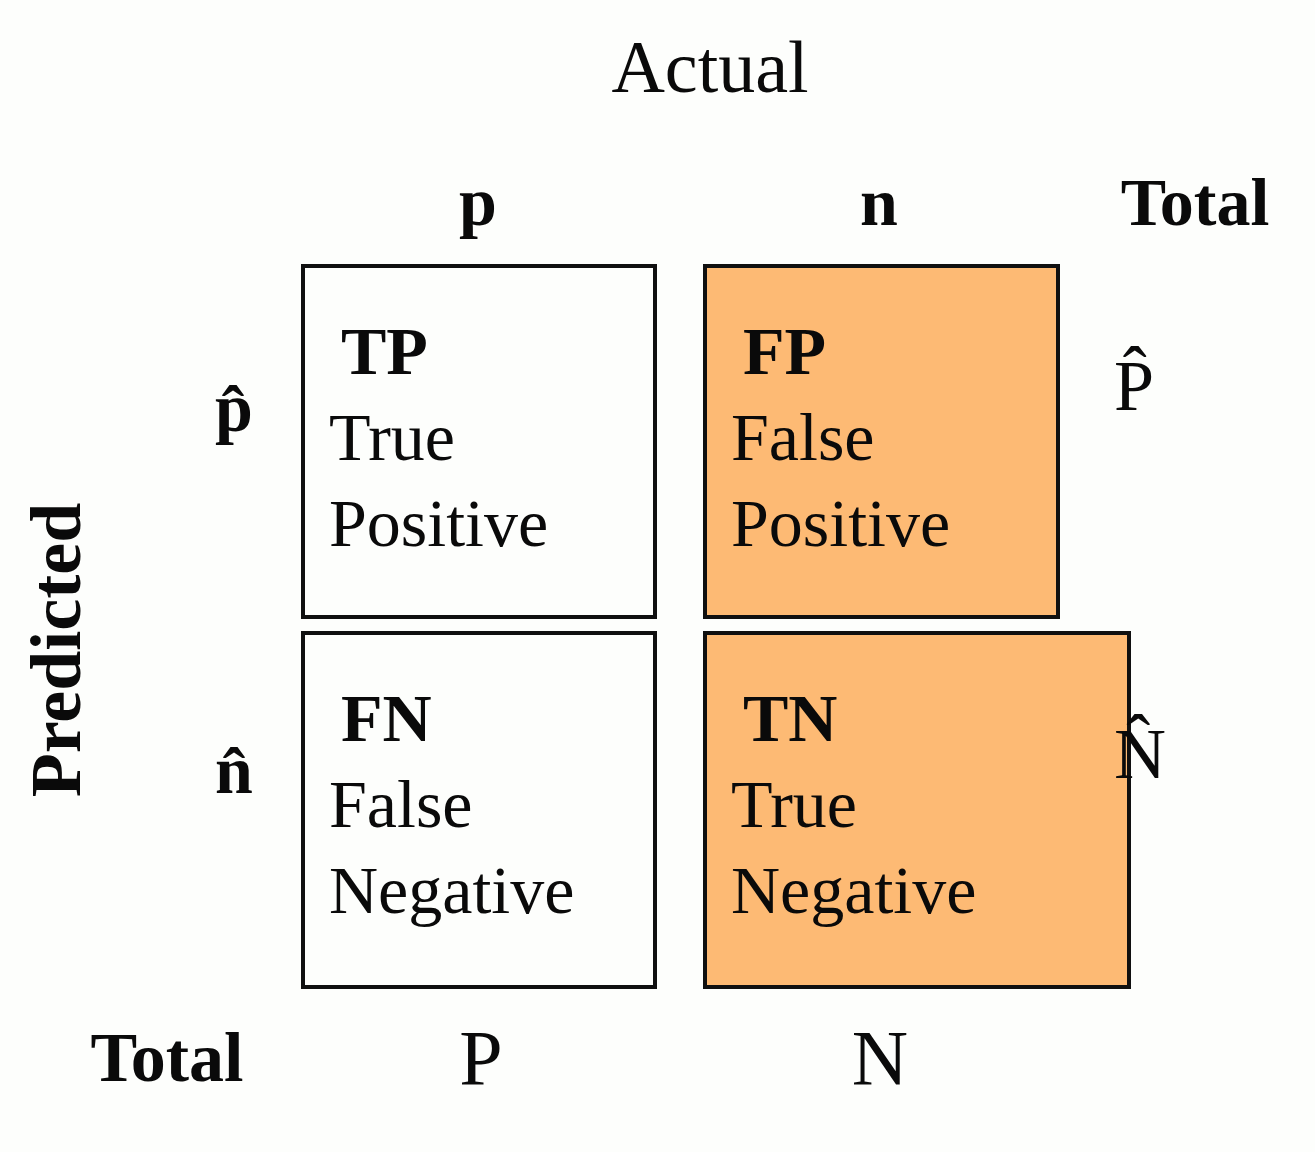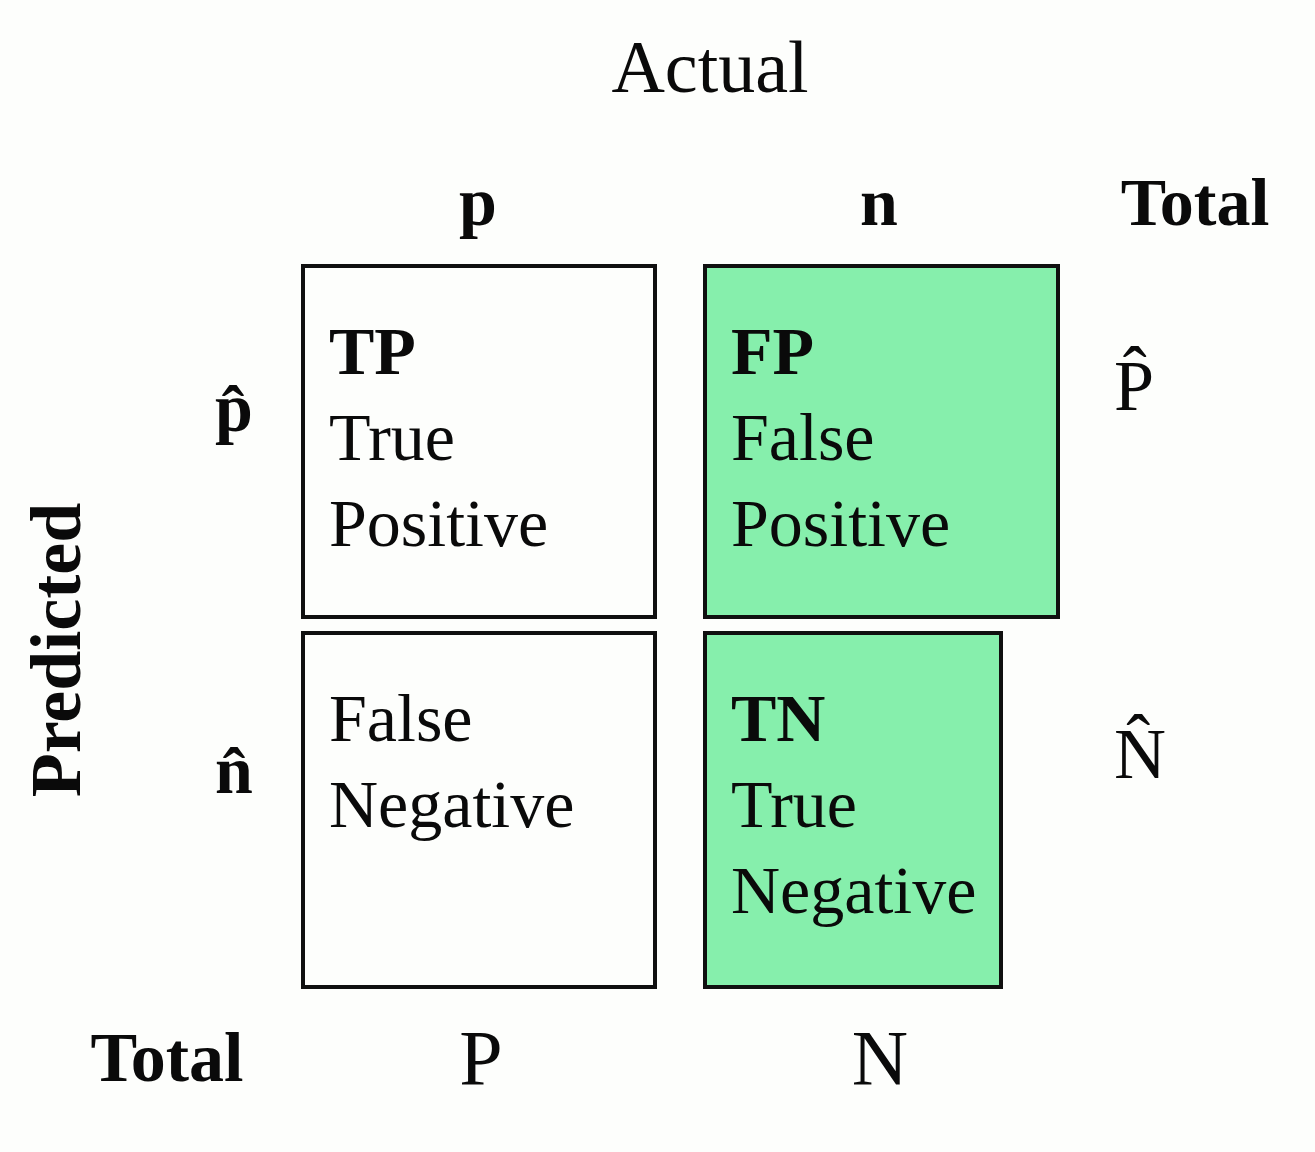--- a/index.html
+++ b/index.html
@@ -45,26 +45,26 @@
   
   .cell {
     position: absolute;
     box-sizing: border-box;
     border: 4px solid #101010;
     background: #fdfefc;
     padding: 40px 8px 0 24px;
     font-size: 68px;
     line-height: 86px;
   }
-  .cell .abbr { font-weight: bold; }
-  .cell.shaded { background: #86efac; }
+  .cell .abbr { font-weight: bold; margin-left: 12px; }
+  .cell.shaded { background: #fdba74; }
   .cell-tp { left: 301px; top: 264px; width: 356px; height: 355px; }
   .cell-fp { left: 703px; top: 264px; width: 357px; height: 355px; }
   .cell-fn { left: 301px; top: 631px; width: 356px; height: 358px; }
-  .cell-tn { left: 703px; top: 631px; width: 300px; height: 358px; }
+  .cell-tn { left: 703px; top: 631px; width: 428px; height: 358px; }
 
   
   .marg { transform: translate(-50%, -50%); font-size: 72px; }
   .m-phat { left: 1134px; top: 386px; }
   .m-nhat { left: 1140px; top: 754px; }
   .m-p { left: 481px; top: 1058px; font-size: 78px; }
   .m-n { left: 880px; top: 1058px; font-size: 78px; }
 </style>
 </head>
 <body>
@@ -88,20 +88,21 @@
     <div class="word">Positive</div>
   </div>
 
   <div class="cell shaded cell-fp">
     <div class="abbr">FP</div>
     <div class="word">False</div>
     <div class="word">Positive</div>
   </div>
 
   <div class="cell cell-fn">
+    <div class="abbr">FN</div>
     <div class="word">False</div>
     <div class="word">Negative</div>
   </div>
 
   <div class="cell shaded cell-tn">
     <div class="abbr">TN</div>
     <div class="word">True</div>
     <div class="word">Negative</div>
   </div>
 

